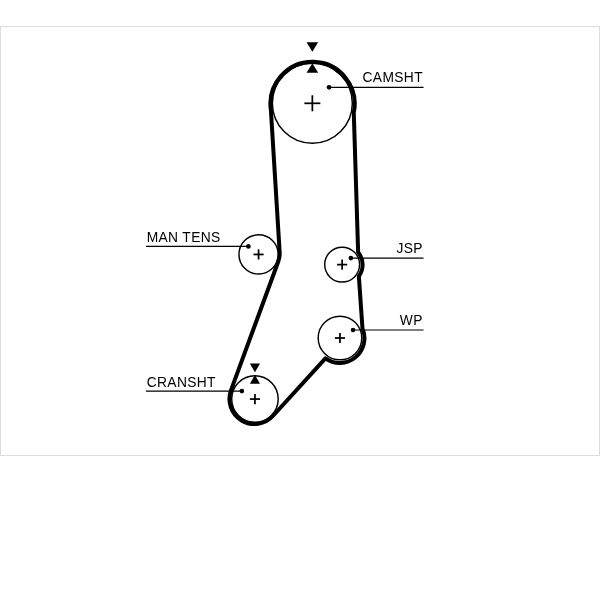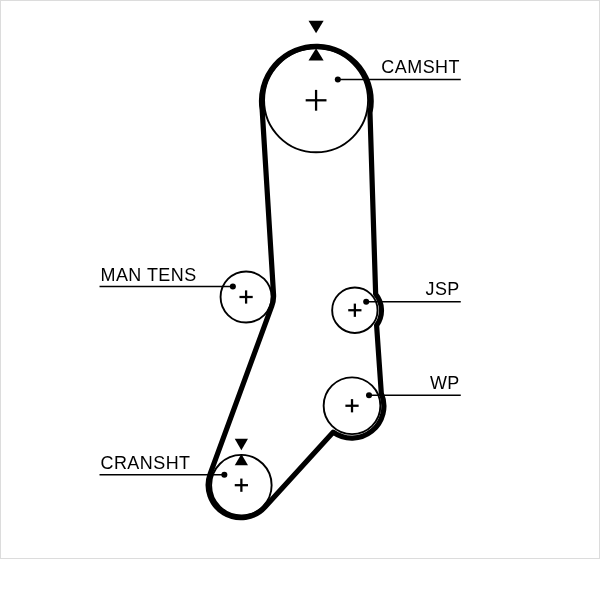--- a/index.html
+++ b/index.html
@@ -3,25 +3,26 @@
 <meta charset="utf-8">
 <style>
   html, body {
     margin: 0;
     padding: 0;
     background: #ffffff;
   }
   .stage {
     position: relative;
     width: 600px;
-    height: 559px;
+    height: 430px;
     background: #ffffff;
     box-sizing: border-box;
     border: 1px solid #dcdcdc;
     overflow: hidden;
+    margin-top: 26px;
   }
   svg {
     display: block;
     width: 100%;
     height: 100%;
   }
   text {
     font-family: "Liberation Sans", sans-serif;
     font-size: 19px;
     letter-spacing: 0.5px;

